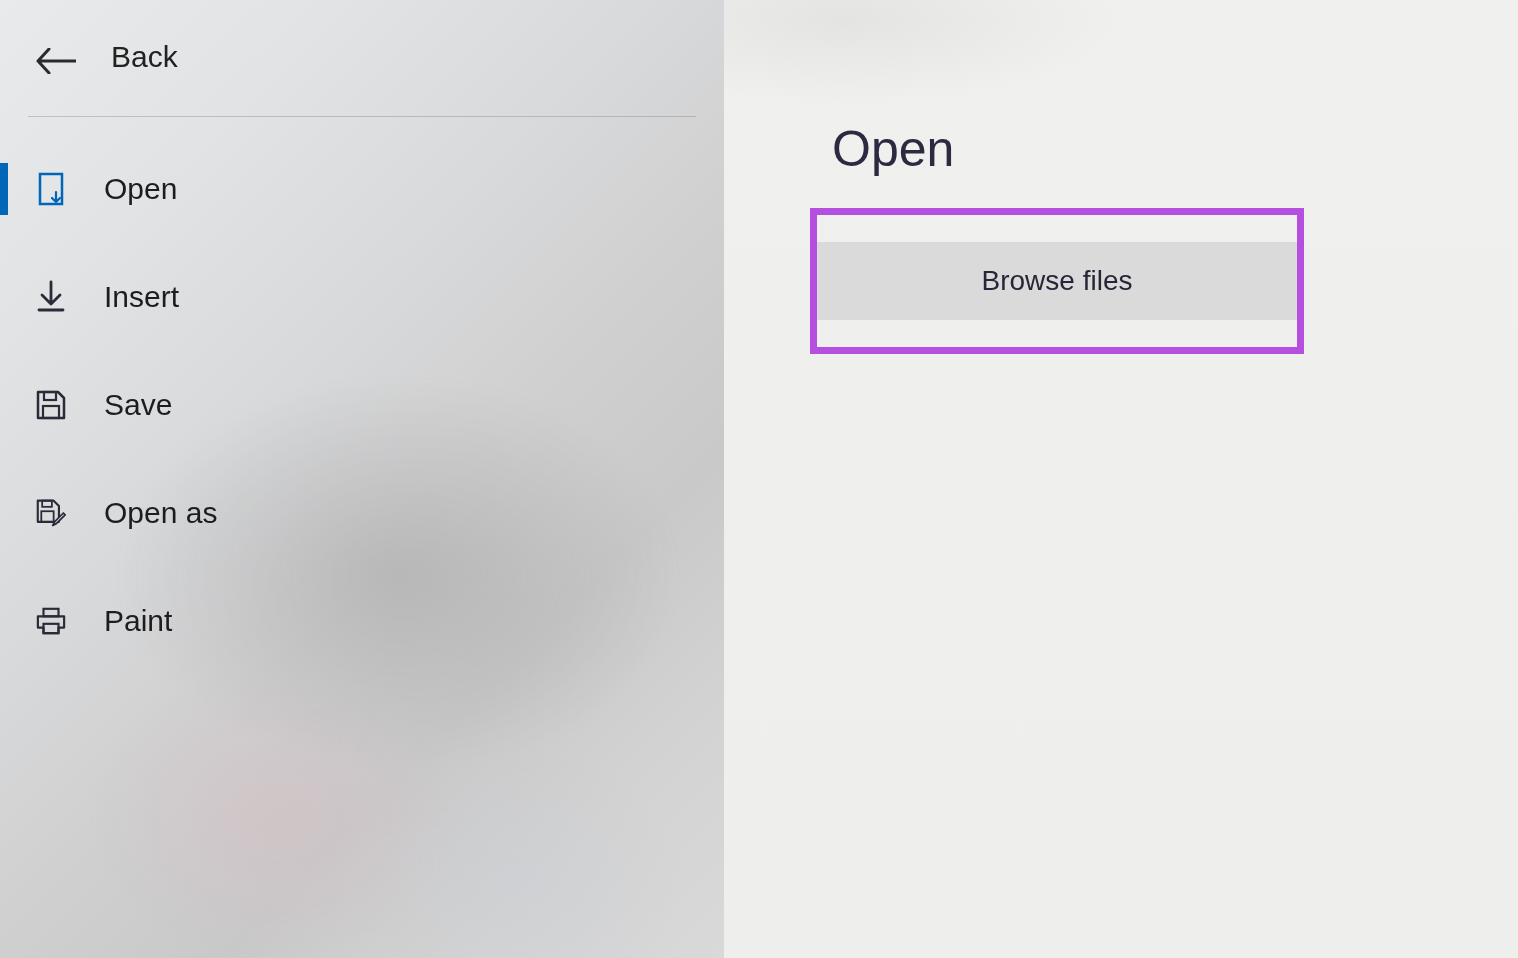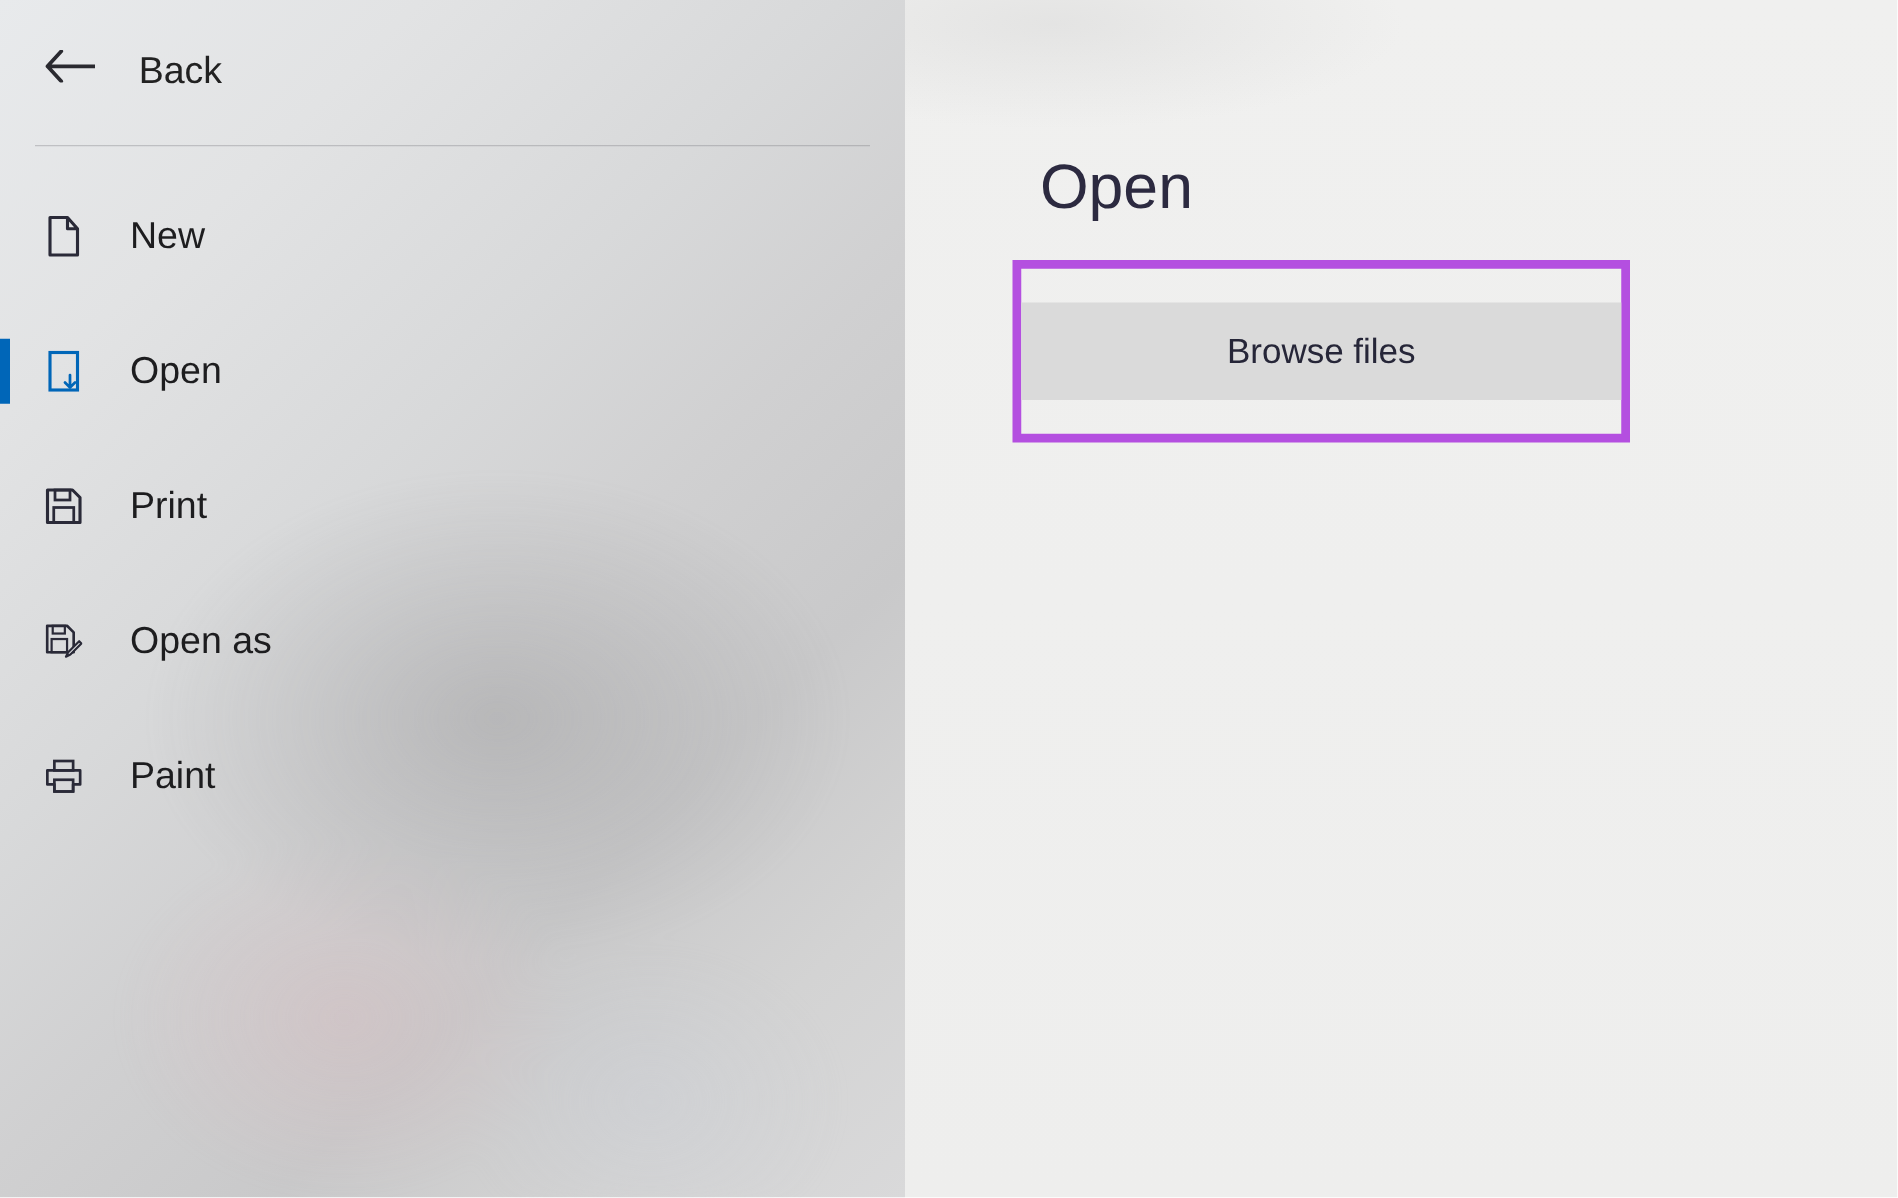--- a/index.html
+++ b/index.html
@@ -51,21 +51,21 @@
   
   .title {
     font-size: 28px;
     color: #2b2b2b;
     padding: 15px 30px 25px 30px;
     font-weight: 400;
   }
   
   .back-row {
     display: flex;
-    align-items: flex-start;
+    align-items: flex-end;
     gap: 35px;
     padding: 30px 30px 42px 36px;
     cursor: pointer;
   }
   
   .back-row .back-label {
     font-size: 30px;
     color: #222;
     font-weight: 400;
   }
@@ -185,49 +185,49 @@
             <path d="M13 1 L2 13 L13 25 M2 13 L40 13" fill="none" stroke="#2a2a30" stroke-width="3" stroke-linecap="round" stroke-linejoin="round"></path>
           </svg>
         </span>
         <span class="back-label">Back</span>
       </div>
 
       <div class="divider"></div>
 
       <div class="menu">
 
-        <div class="menu-item">
-          <span class="icon-slot">
-            <svg width="26" height="34" viewBox="0 0 26 34">
-              <path d="M2 2 L16 2 L24 11 L24 32 L2 32 Z M16 2 L16 11 L24 11" fill="none" stroke="#2a2a38" stroke-width="2.5" stroke-linejoin="round"></path>
-            </svg>
-          </span>
-          <span class="menu-label">New</span>
-        </div>
 
         <div class="menu-item selected">
           <span class="icon-slot">
             <svg width="26" height="34" viewBox="0 0 26 34">
               <rect x="2" y="2" width="22" height="30" fill="none" stroke="#0066b8" stroke-width="2.5"></rect>
               <path d="M18 20 L18 30 M18 30 L14 26 M18 30 L22 26" fill="none" stroke="#0066b8" stroke-width="2.2" stroke-linecap="round" stroke-linejoin="round"></path>
             </svg>
           </span>
           <span class="menu-label">Open</span>
         </div>
 
+        <div class="menu-item">
+          <span class="icon-slot">
+            <svg width="28" height="34" viewBox="0 0 28 34">
+              <path d="M14 2 L14 24 M14 24 L5 15 M14 24 L23 15 M2 30 L26 30" fill="none" stroke="#2a2a38" stroke-width="2.8" stroke-linecap="round" stroke-linejoin="round"></path>
+            </svg>
+          </span>
+          <span class="menu-label">Insert</span>
+        </div>
 
         <div class="menu-item">
           <span class="icon-slot">
             <svg width="30" height="30" viewBox="0 0 30 30">
               <path d="M2 2 L22 2 L28 8 L28 28 L2 28 Z" fill="none" stroke="#2a2a38" stroke-width="2.5" stroke-linejoin="round"></path>
               <rect x="8" y="2" width="12" height="8" fill="none" stroke="#2a2a38" stroke-width="2.2"></rect>
               <rect x="7" y="16" width="16" height="12" fill="none" stroke="#2a2a38" stroke-width="2.2"></rect>
             </svg>
           </span>
-          <span class="menu-label">Print</span>
+          <span class="menu-label">Save</span>
         </div>
 
         <div class="menu-item">
           <span class="icon-slot">
             <svg width="34" height="32" viewBox="0 0 34 32">
               <path d="M2 2 L20 2 L26 8 L26 26 L2 26 Z" fill="none" stroke="#2a2a38" stroke-width="2.4" stroke-linejoin="round"></path>
               <rect x="7" y="2" width="11" height="7" fill="none" stroke="#2a2a38" stroke-width="2"></rect>
               <rect x="6" y="14" width="14" height="12" fill="none" stroke="#2a2a38" stroke-width="2"></rect>
               <path d="M31 16 L21 26 L19 30 L23 28 L33 18 Z" fill="#e8eaec" stroke="#2a2a38" stroke-width="2" stroke-linejoin="round"></path>
             </svg>

